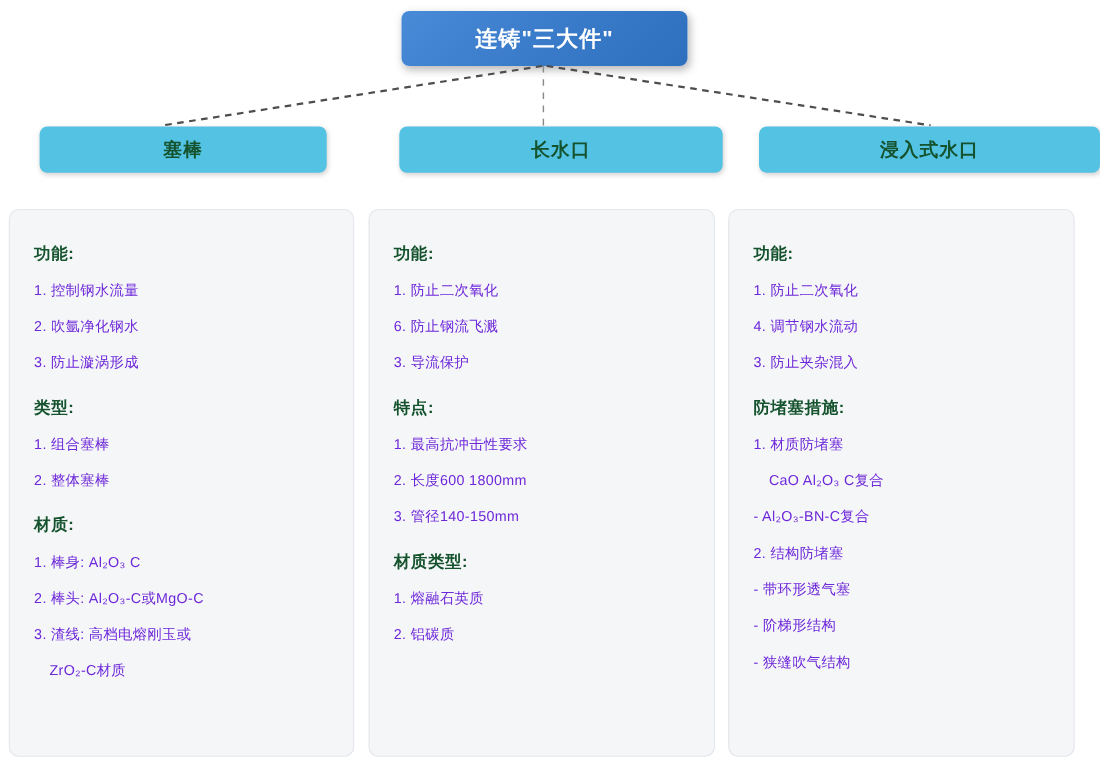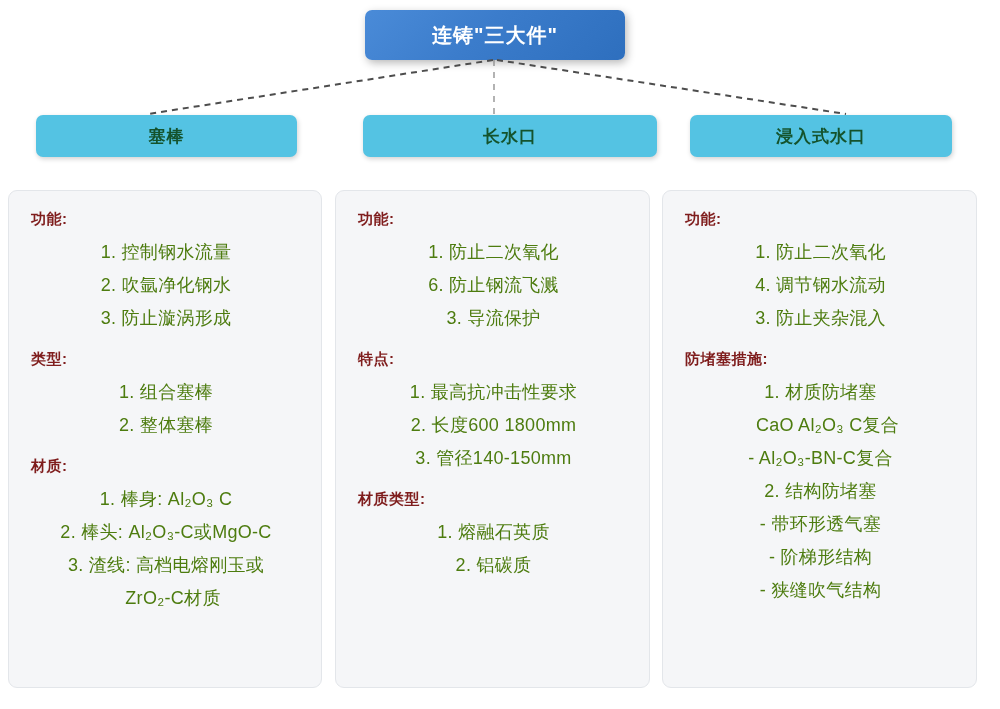--- a/index.html
+++ b/index.html
@@ -36,47 +36,46 @@
     position: absolute; top: 115px; height: 42px;
     border-radius: 7px;
     background: #54c3e3;
     box-shadow: 1px 2px 5px rgba(0,0,0,0.18);
     display: flex; align-items: center; justify-content: center;
     color: #14532d; font-size: 17px; font-weight: bold;
     letter-spacing: 1px;
   }
   .bh-1 { left: 36px;  width: 261px; }
   .bh-2 { left: 363px; width: 294px; }
-  .bh-3 { left: 690px; width: 262px; }
+  .bh-3 { left: 690px; width: 310px; }
 
   
   .card {
     position: absolute; top: 190px; height: 498px;
     background: #f5f6f8;
     border: 1px solid #e3e6ea;
     border-radius: 9px;
     padding: 18px 20px 16px 22px;
     overflow: hidden;
   }
   .card-1 { left: 8px;   width: 314px; }
   .card-2 { left: 335px; width: 315px; }
   .card-3 { left: 662px; width: 315px; }
 
   .section { margin-bottom: 21px; }
   .sec-heading {
-    font-size: 15px; font-weight: bold; color: #7f1d1d;
-    line-height: 20px; margin: 0 0 13px 0;
+    font-size: 15px; font-weight: bold; color: #14532d;
+    line-height: 20px; margin: 12px 0 13px 0;
     letter-spacing: 0.5px;
   }
   .item {
-    font-size: 18px; color: #4d7c0f;
+    font-size: 13px; color: #6d28d9;
     line-height: 20px; margin: 0 0 13px 0;
     letter-spacing: 0.3px;
     white-space: pre;
-    text-align: center;
   }
   .item.indent { padding-left: 14px; }
 </style>
 </head>
 <body>
 
 <div class="stage">
 
   <div class="root-box">
     <span>连铸"三大件"</span>

